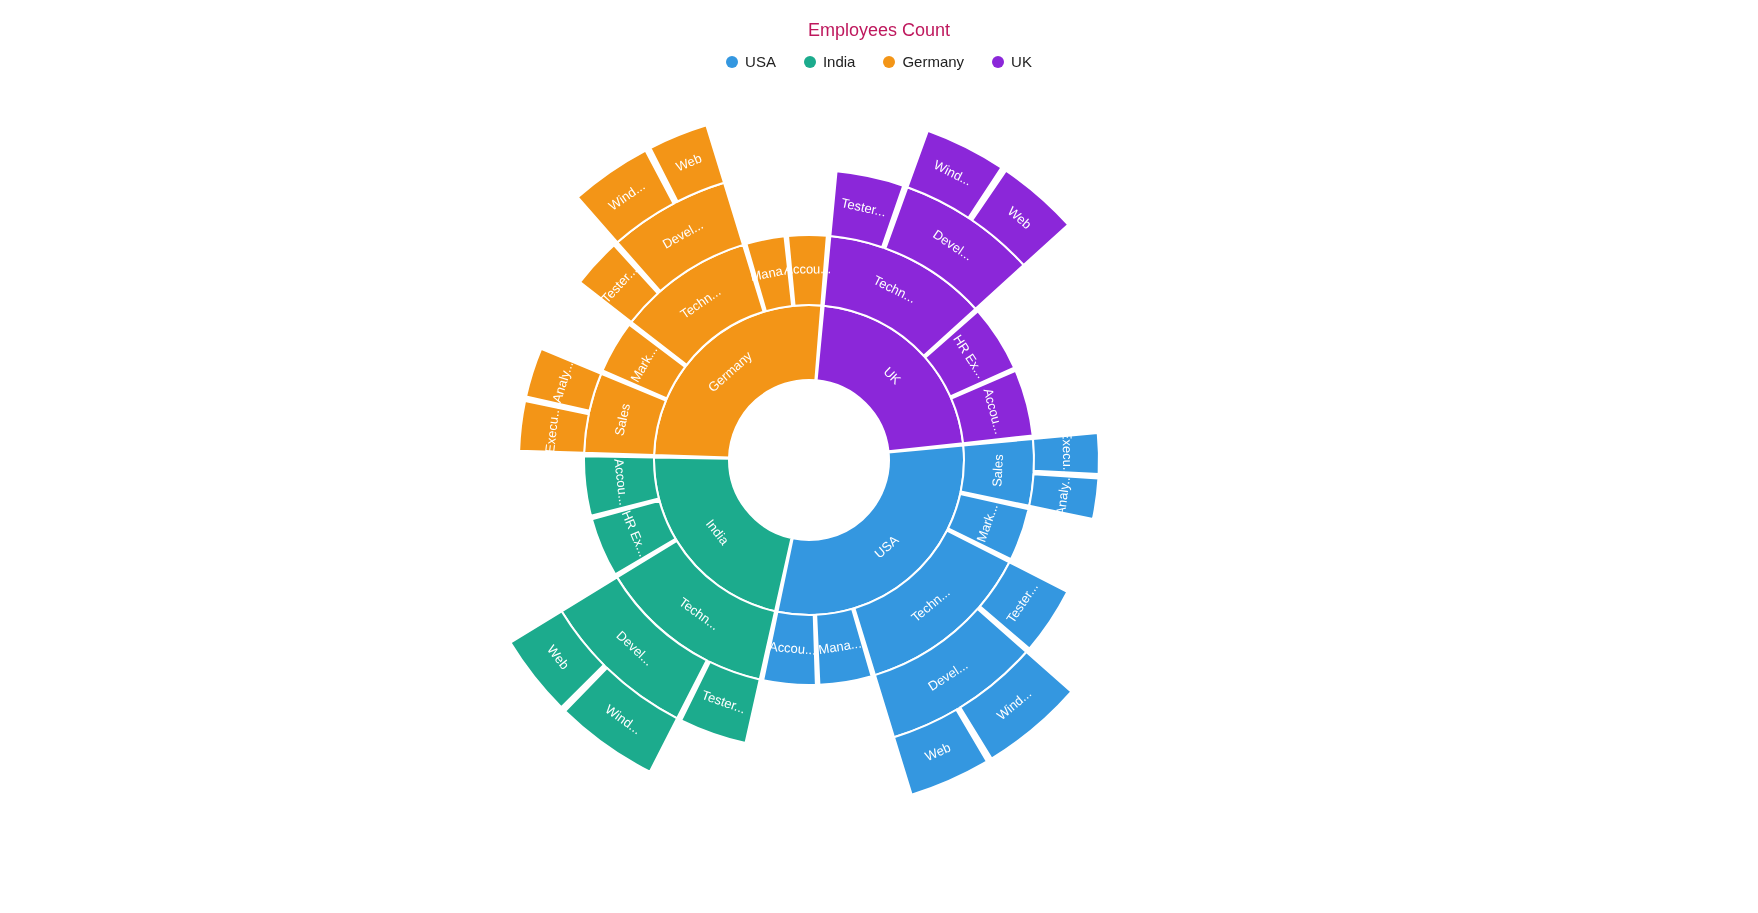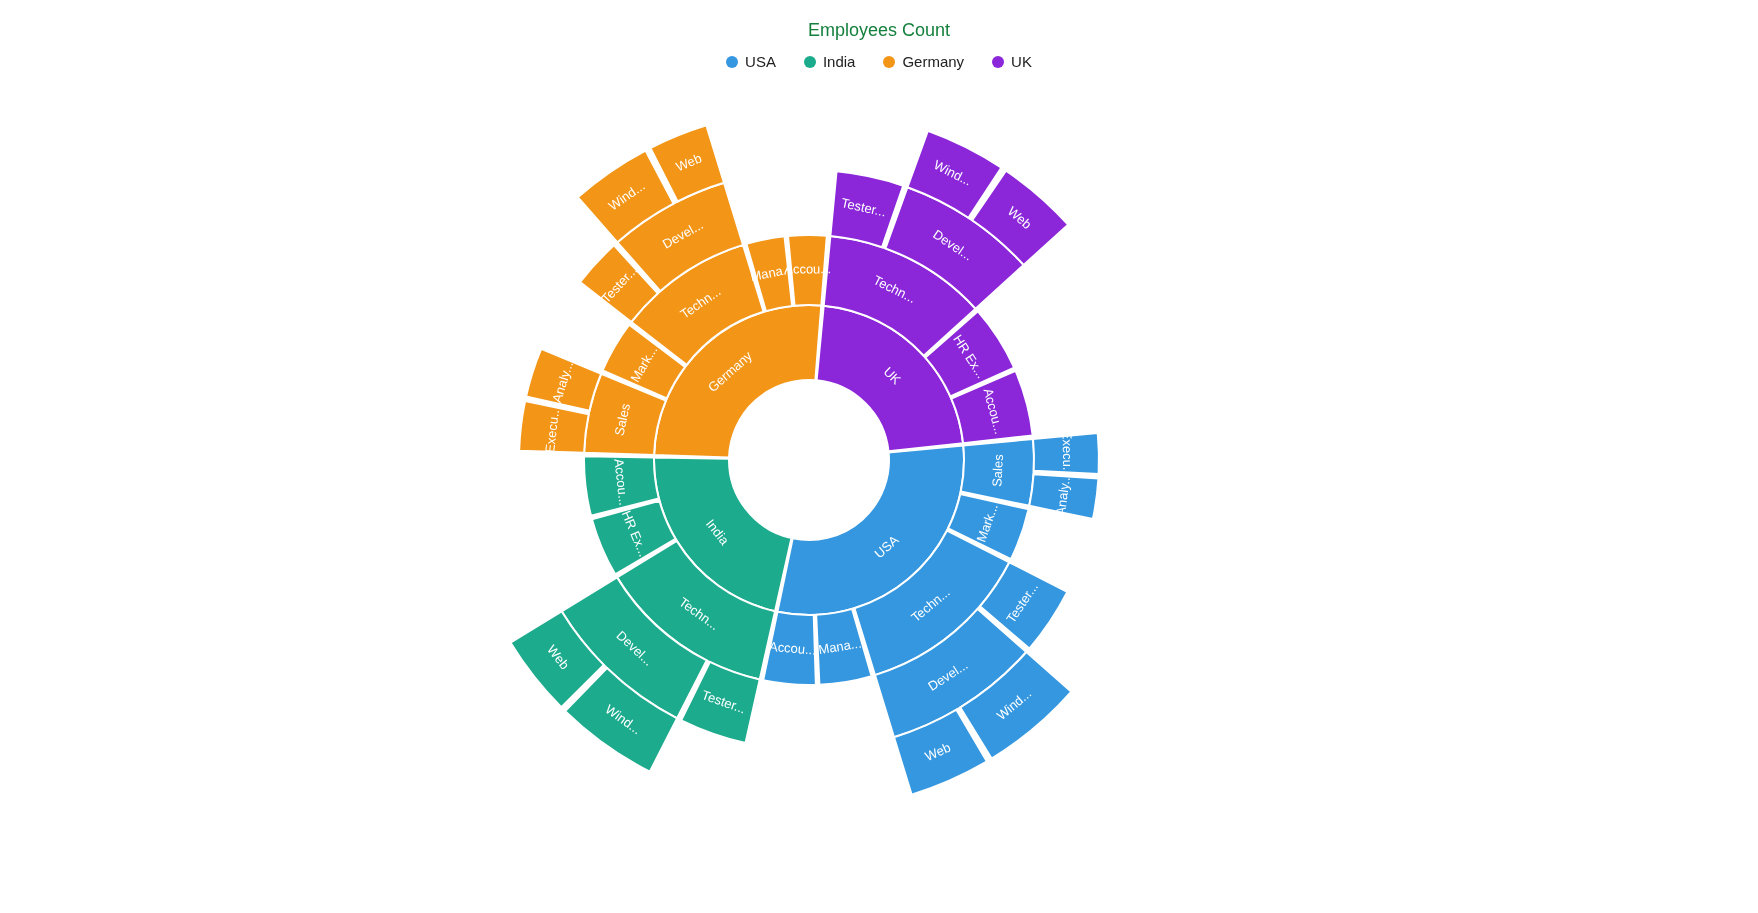--- a/index.html
+++ b/index.html
@@ -11,21 +11,21 @@
   }
   .page {
     width: 1758px;
     height: 913px;
     position: relative;
     overflow: hidden;
   }
   .title {
     text-align: center;
     font-size: 18px;
-    color: #15803d;
+    color: #be185d;
     padding-top: 20px;
   }
   .legend {
     display: flex;
     justify-content: center;
     gap: 28px;
     margin-top: 12px;
     font-size: 15px;
     color: #222;
   }

